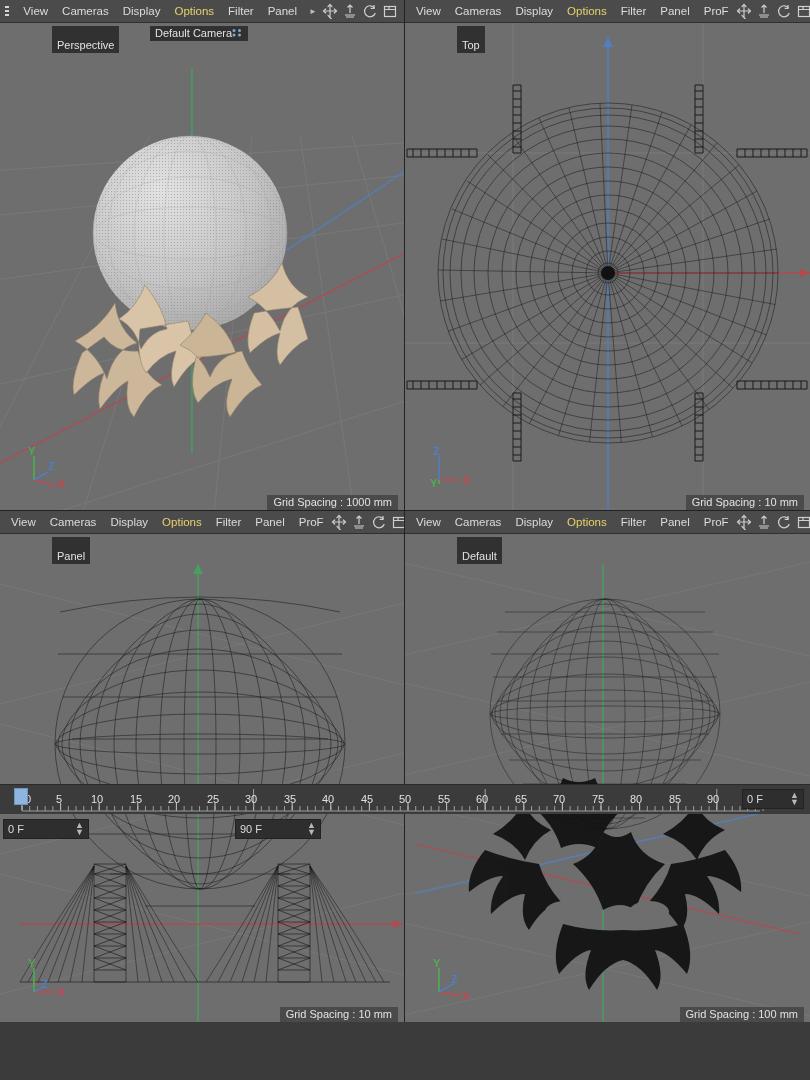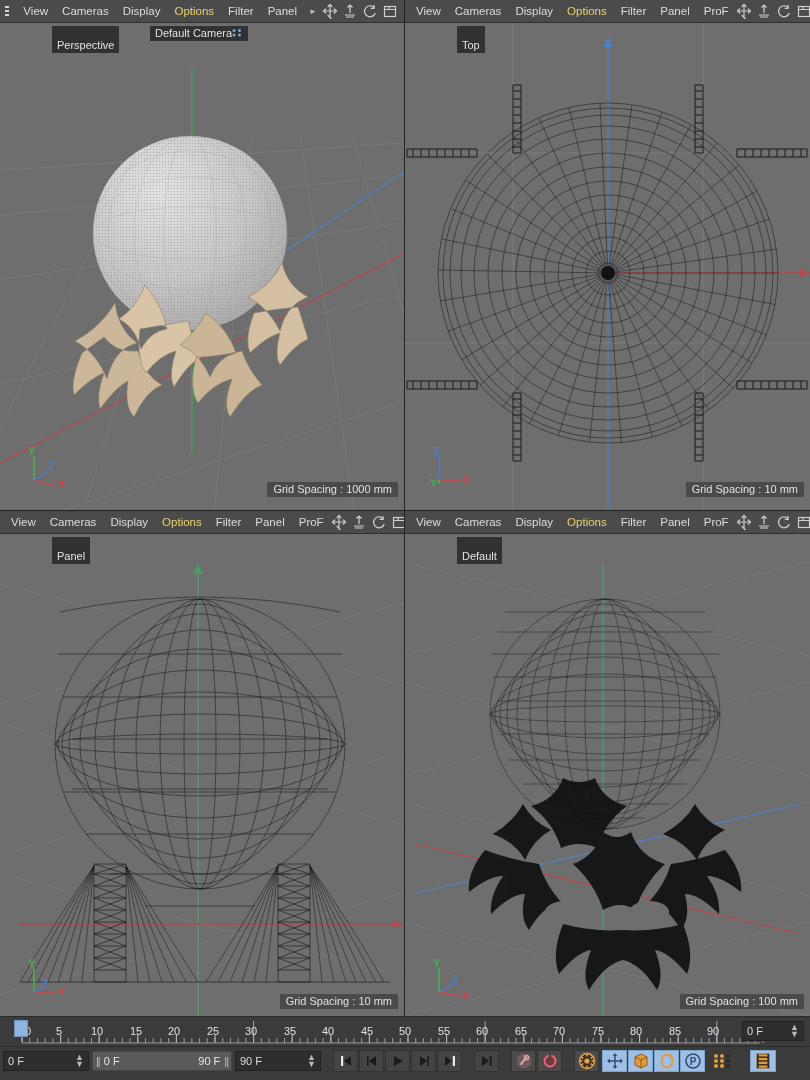--- a/index.html
+++ b/index.html
@@ -5,21 +5,21 @@
   * { box-sizing: border-box; margin: 0; padding: 0; }
   html, body {
     width: 810px; height: 1080px;
     background: #3b3b3b;
     font-family: "Liberation Sans", sans-serif;
     overflow: hidden;
   }
   .app { width: 810px; height: 1080px; display: flex; flex-direction: column; }
 
   
-  .viewgrid { width: 810px; height: 1016px; display: grid;
+  .viewgrid { width: 810px; height: 784px; display: grid;
               grid-template-columns: 405px 405px;
               grid-template-rows: 511px 511px; }
   .viewport { position: relative; overflow: hidden;
               border-right: 1px solid #222; border-bottom: 1px solid #222;
               background: #6e6e6e; }
   .viewport.col2 { border-right: none; }
   .viewport.row2 { border-bottom: none; }
 
   
   .vmenu { height: 23px; background: #4b4b4b; display: flex; align-items: center;
@@ -39,21 +39,21 @@
   .canvas { position: absolute; left: 0; right: 0; top: 23px; bottom: 0;
             overflow: hidden; }
   .canvas svg { position: absolute; left: 0; top: 0; }
 
   .vlabel { position: absolute; left: 4px; top: 26px; z-index: 5;
             background: #313131; color: #e2e2e2; font-size: 11px;
             padding: 13px 5px 2px 5px; margin-left: 48px; }
   .camlabel { position: absolute; left: 150px; top: 26px; z-index: 5;
               background: #313131; color: #e2e2e2; font-size: 11px;
               padding: 1px 5px 2px 5px; display: flex; align-items: center; }
-  .gridspace { position: absolute; right: 6px; bottom: 13px; z-index: 5;
+  .gridspace { position: absolute; right: 6px; bottom: 0; z-index: 5;
                background: #4a4a4a; color: #e2e2e2; font-size: 11px;
                padding: 1px 6px 2px 6px; }
 
   .axisgiz { position: absolute; left: 22px; bottom: 20px; z-index: 5; }
   .axisgiz text { font-family: "Liberation Sans", sans-serif; font-size: 11px; font-weight: bold; }
 
   
   .timebar { height: 30px; background: #3b3b3b; position: relative;
              border-top: 1px solid #2a2a2a; }
   .ticks { position: absolute; left: 0; top: 0; width: 810px; height: 30px; }

